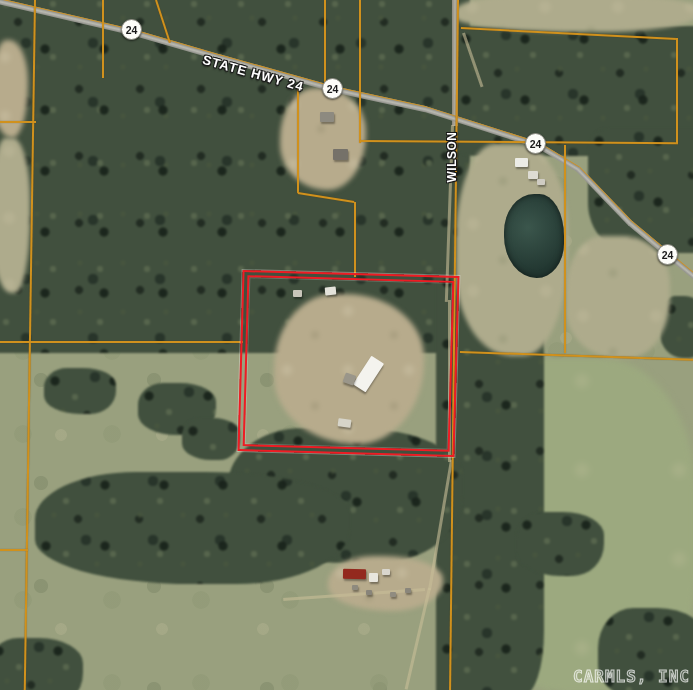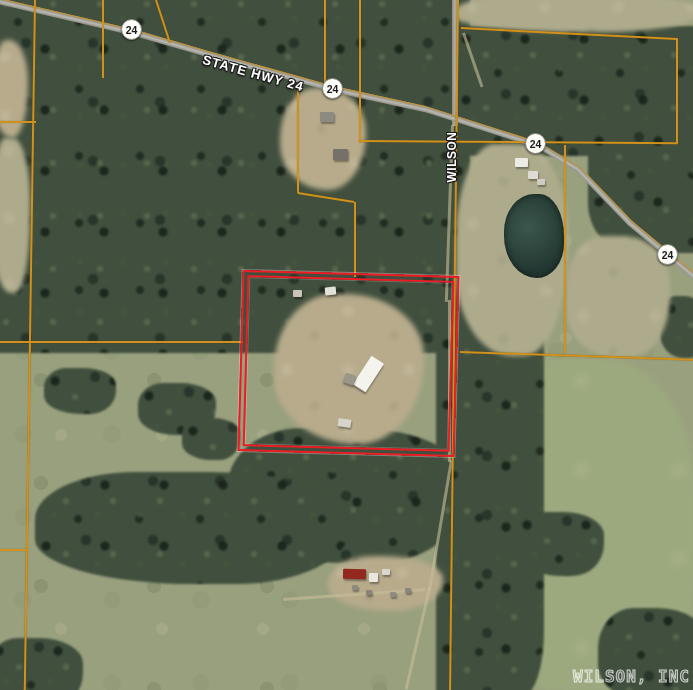--- a/index.html
+++ b/index.html
@@ -195,15 +195,15 @@
   <div class="shield" style="left:525px;top:133px;">
       <span>24</span>
     </div>
   <div class="shield" style="left:657px;top:244px;">
       <span>24</span>
     </div>
 
   <div id="hwy-label" class="maplabel">STATE HWY 24</div>
   <div id="street-label" class="maplabel">WILSON</div>
 
-  <div id="watermark">WILSON, INC</div>
+  <div id="watermark">CARMLS, INC</div>
 
 </div>
 
 </body></html>

